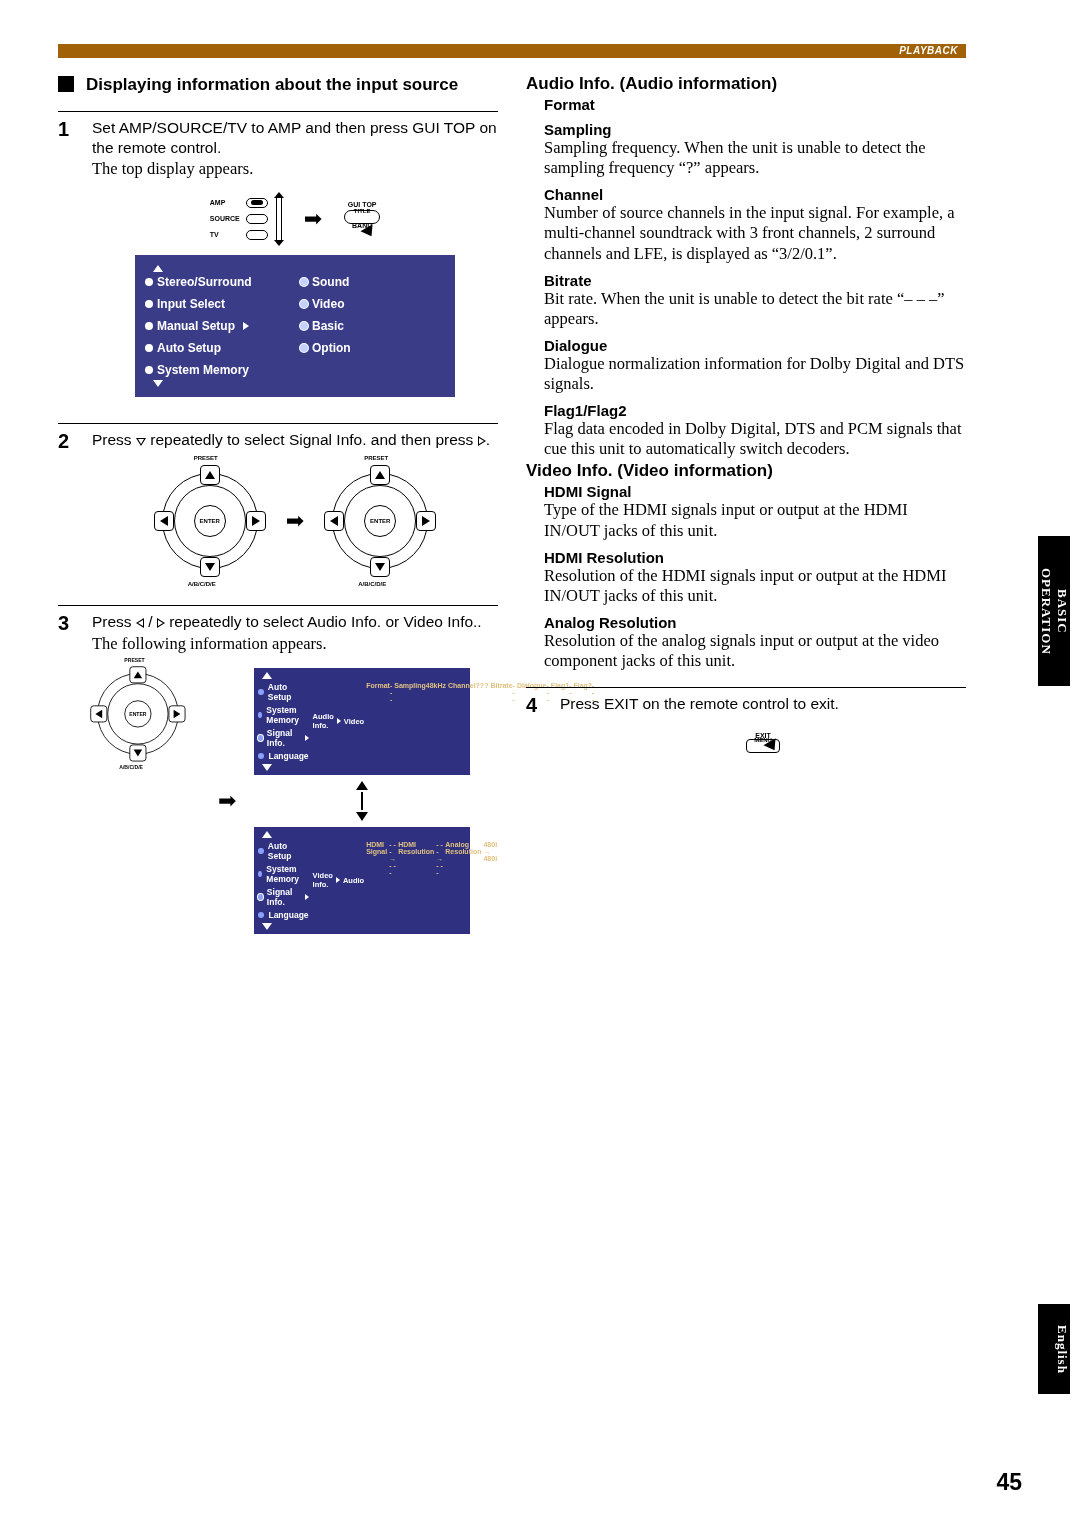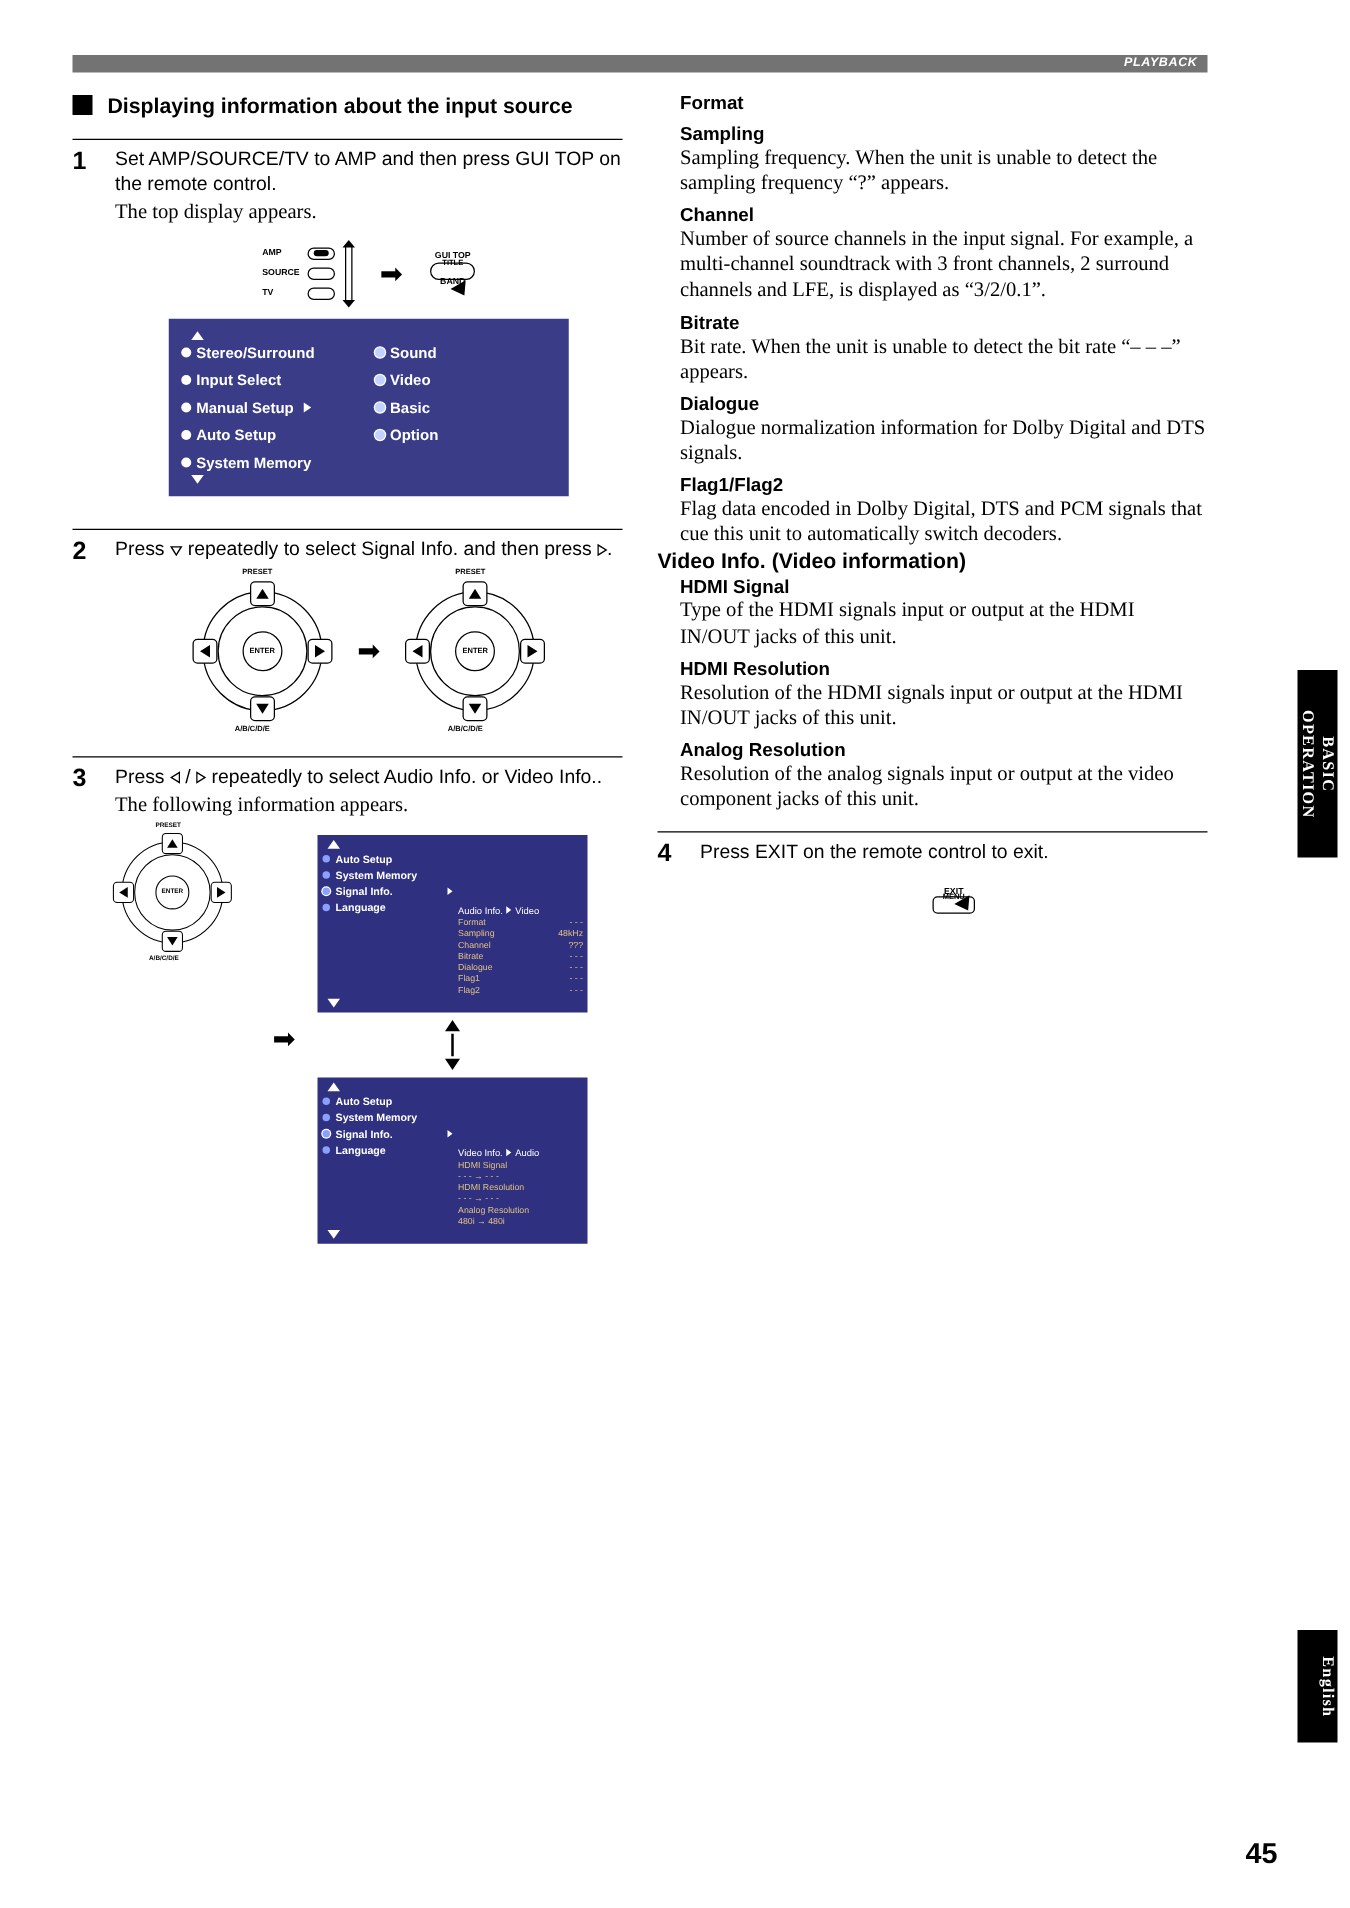--- a/index.html
+++ b/index.html
@@ -12,21 +12,21 @@
     color: #000;
   }
   .page {
     position: absolute;
     top: 44px;
     left: 58px;
     width: 908px;
   }
   .topbar {
     height: 14px;
-    background: #737373;
+    background: #a16207;
     position: relative;
   }
   .topbar-label {
     position: absolute;
     right: 8px;
     top: 0;
     color: #fff;
     font-family: Arial, Helvetica, sans-serif;
     font-weight: bold;
     font-style: italic;
@@ -236,21 +236,21 @@
     font-size:8.5px;
     font-weight:bold;
     padding:4px 4px;
   }
   .mini .cols2 { display:flex; gap:4px;}
   .mini .left { width:104px; display:flex; flex-direction:column; gap:3px;}
   .mini .left .row{display:flex;align-items:center;gap:4px;}
   .mini .left .row .d{ width:6px;height:6px;border-radius:50%;background:#8aa0ff;}
   .mini .left .row.sel .d{ box-shadow:0 0 0 1px #fff;}
   .mini .left .sa{width:0;height:0;border-top:3px solid transparent;border-bottom:3px solid transparent;border-left:4px solid #fff;margin-left:auto;}
-  .mini .right { flex:1; display:flex; flex-direction:column; gap:2px; font-size:7px; font-weight:normal; color:#e0c080;margin-top:42px;}
+  .mini .right { flex:1; display:flex; gap:2px; font-size:7px; font-weight:bold; color:#e0c080;}
   .mini .right .hdr{ color:#fff; font-size:7.5px; display:flex;align-items:center;gap:3px;}
   .mini .right .sa2{width:0;height:0;border-top:3px solid transparent;border-bottom:3px solid transparent;border-left:4px solid #fff;}
   .mini .kv{ display:flex; justify-content:space-between;}
   .updown {
     display:flex; flex-direction:column; align-items:center; gap:2px; margin:6px auto;
   }
   .updown .shaft{width:2px;height:18px;background:#000;}
   .updown .au{width:0;height:0;border-left:6px solid transparent;border-right:6px solid transparent;border-bottom:9px solid #000;}
   .updown .ad{width:0;height:0;border-left:6px solid transparent;border-right:6px solid transparent;border-top:9px solid #000;}
 
@@ -673,20 +673,21 @@
                 </div>
                 <div class="tri-down" style="border-top-color:#fff;margin-left:4px;"></div>
               </div>
             </div>
           </div>
         </div>
       </div>
     </div>
 
     <div class="col">
+      <div class="h1r">Audio Info. (Audio information)</div>
       <div class="indent">
         <div class="h2r first">Format</div>
         <div class="h2r">Sampling</div>
         <div class="para">Sampling frequency. When the unit is unable to detect the sampling frequency “?” appears.</div>
         <div class="h2r">Channel</div>
         <div class="para">Number of source channels in the input signal. For example, a multi-channel soundtrack with 3 front channels, 2 surround channels and LFE, is displayed as “3/2/0.1”.</div>
         <div class="h2r">Bitrate</div>
         <div class="para">Bit rate. When the unit is unable to detect the bit rate “– – –” appears.</div>
         <div class="h2r">Dialogue</div>
         <div class="para">Dialogue normalization information for Dolby Digital and DTS signals.</div>

